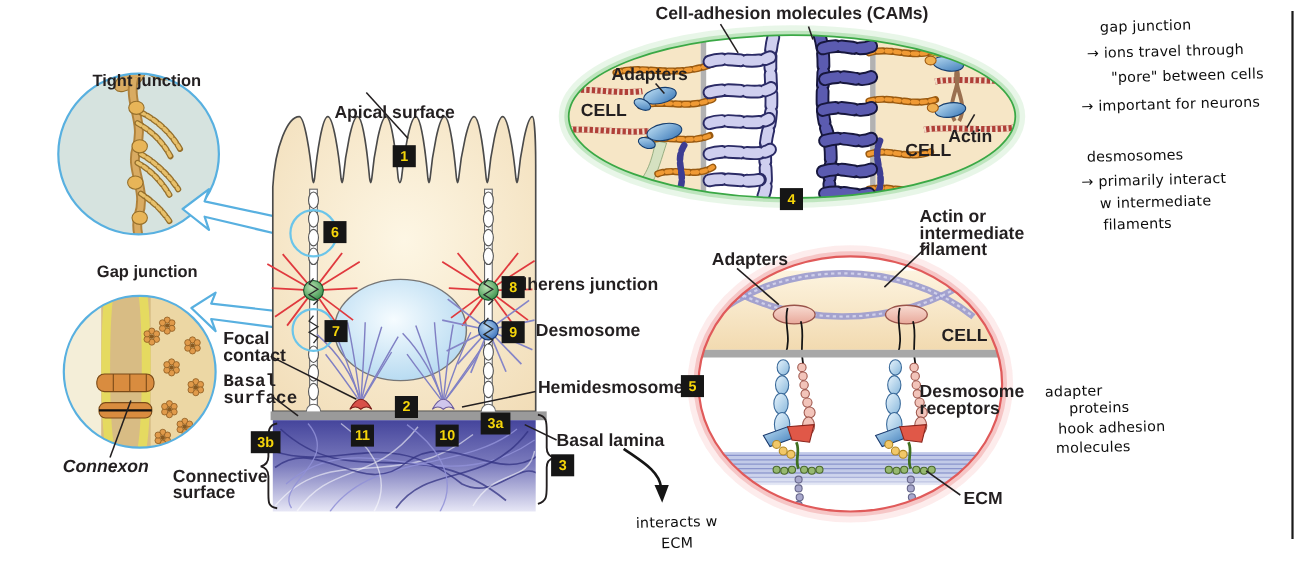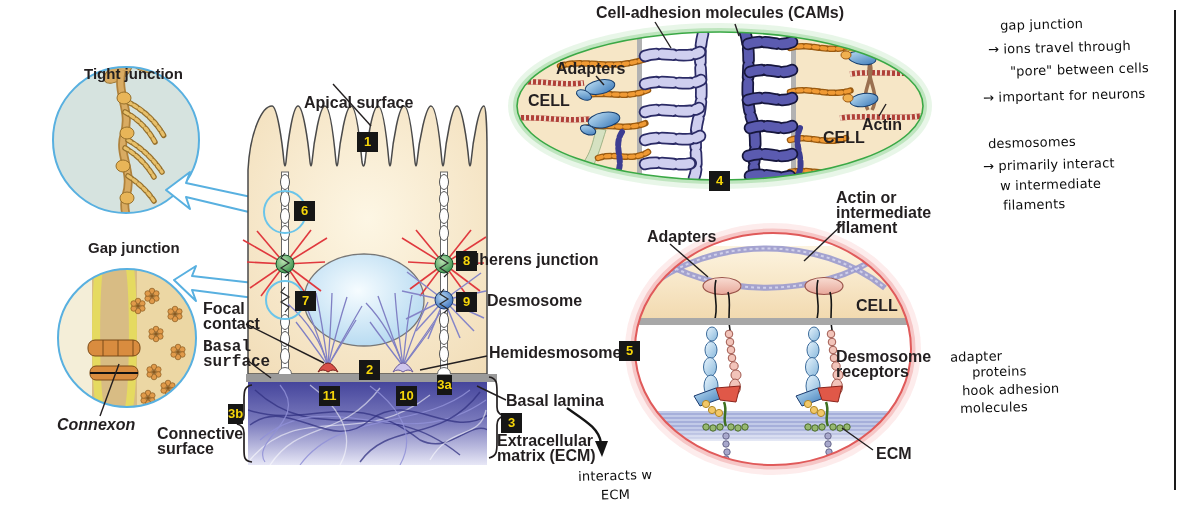--- a/index.html
+++ b/index.html
@@ -3,21 +3,21 @@
 <meta charset="utf-8">
 <style>
   html,body{margin:0;padding:0;background:#fff;}
   .canvas{position:relative;width:1180px;height:514px;background:#ffffff;overflow:hidden;
           font-family:"Liberation Sans",sans-serif;}
   .canvas svg.art{position:absolute;left:0;top:0;}
   .lbl{position:absolute;font-weight:bold;color:#231f20;font-size:16px;line-height:15px;white-space:nowrap;}
   .big{font-size:15px;line-height:16px;}
   .badge{position:absolute;width:21px;height:20px;background:#161616;color:#f5d50a;
          font:bold 13px/20px "Liberation Sans",sans-serif;text-align:center;}
-  .wide{width:15px;}
+  .wide{width:27px;}
   .hand{position:absolute;font-family:"DejaVu Sans",sans-serif;font-size:13px;color:#0d0d0d;
         white-space:nowrap;transform:rotate(-1.5deg);letter-spacing:.2px;}
   .edge{position:absolute;background:#1a1a1a;}
   
   .pt{stroke:#231f20;stroke-width:1.4;fill:none;}
   .br{stroke:#231f20;stroke-width:1.7;fill:none;}
   .ray-r{stroke:#e0393e;stroke-width:1.6;}
   .ray-p{stroke:#8585c8;stroke-width:1.5;}
   .fan{stroke:#8080c4;stroke-width:1.3;fill:none;}
   .co{fill:none;stroke:#2b2b66;stroke-width:12.5;stroke-linecap:round;stroke-dasharray:12 5;}
@@ -524,24 +524,20 @@
   <div>surface</div>
 </div>
 <div class="lbl" style="left:157px;top:426px;">
   <div>Connective</div>
   <div>surface</div>
 </div>
 <div class="lbl" style="left:458px;top:252px;">Adherens junction</div>
 <div class="lbl" style="left:487px;top:293px;">Desmosome</div>
 <div class="lbl" style="left:489px;top:345px;">Hemidesmosome</div>
 <div class="lbl" style="left:506px;top:393px;">Basal lamina</div>
-<div class="lbl" style="left:497px;top:433px;">
-  <div>Extracellular</div>
-  <div>matrix (ECM)</div>
-</div>
 
 <div class="lbl" style="left:596px;top:5px;">Cell-adhesion molecules (CAMs)</div>
 <div class="lbl" style="left:556px;top:61px;">Adapters</div>
 <div class="lbl" style="left:528px;top:93px;">CELL</div>
 <div class="lbl" style="left:823px;top:130px;">CELL</div>
 <div class="lbl" style="left:862px;top:117px;">Actin</div>
 
 <div class="lbl" style="left:647px;top:229px;">Adapters</div>
 <div class="lbl" style="left:836px;top:190px;">
   <div>Actin or</div>
@@ -557,21 +553,21 @@
 
 <div class="badge" style="left:357px;top:132px;">1</div>
 <div class="badge" style="left:294px;top:201px;">6</div>
 <div class="badge" style="left:295px;top:291px;">7</div>
 <div class="badge" style="left:456px;top:251px;">8</div>
 <div class="badge" style="left:456px;top:292px;">9</div>
 <div class="badge" style="left:359px;top:360px;">2</div>
 <div class="badge" style="left:319px;top:386px;">11</div>
 <div class="badge" style="left:396px;top:386px;">10</div>
 <div class="badge wide" style="left:437px;top:375px;">3a</div>
-<div class="badge wide" style="left:228px;top:404px;">3b</div>
+<div class="badge wide" style="left:228px;top:392px;">3b</div>
 <div class="badge" style="left:501px;top:413px;">3</div>
 <div class="badge" style="left:709px;top:171px;">4</div>
 <div class="badge" style="left:619px;top:341px;">5</div>
 
 <div class="hand" style="left:1000px;top:17px;">gap junction</div>
 <div class="hand" style="left:988px;top:40px;">→ ions travel through</div>
 <div class="hand" style="left:1010px;top:62px;">"pore" between cells</div>
 <div class="hand" style="left:983px;top:88px;">→ important for neurons</div>
 
 <div class="hand" style="left:988px;top:135px;">desmosomes</div>

